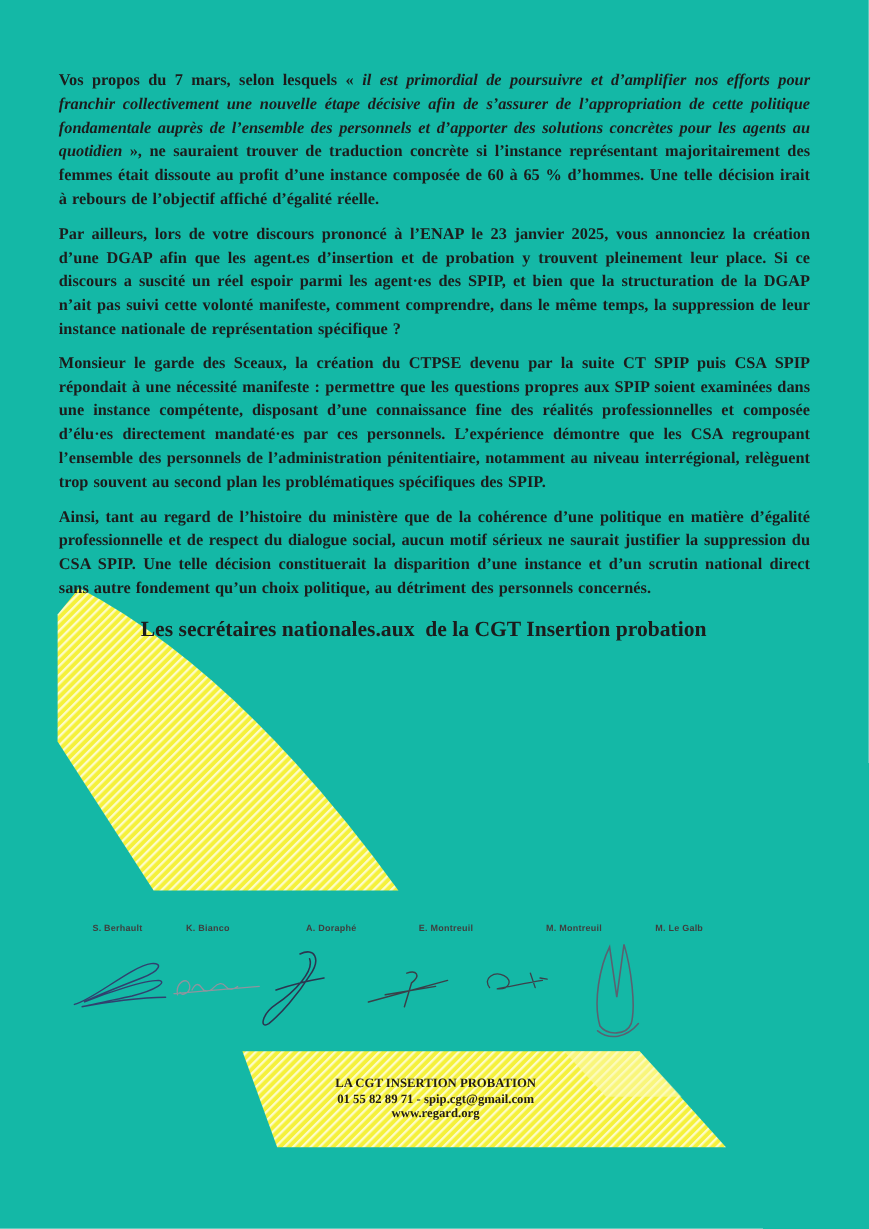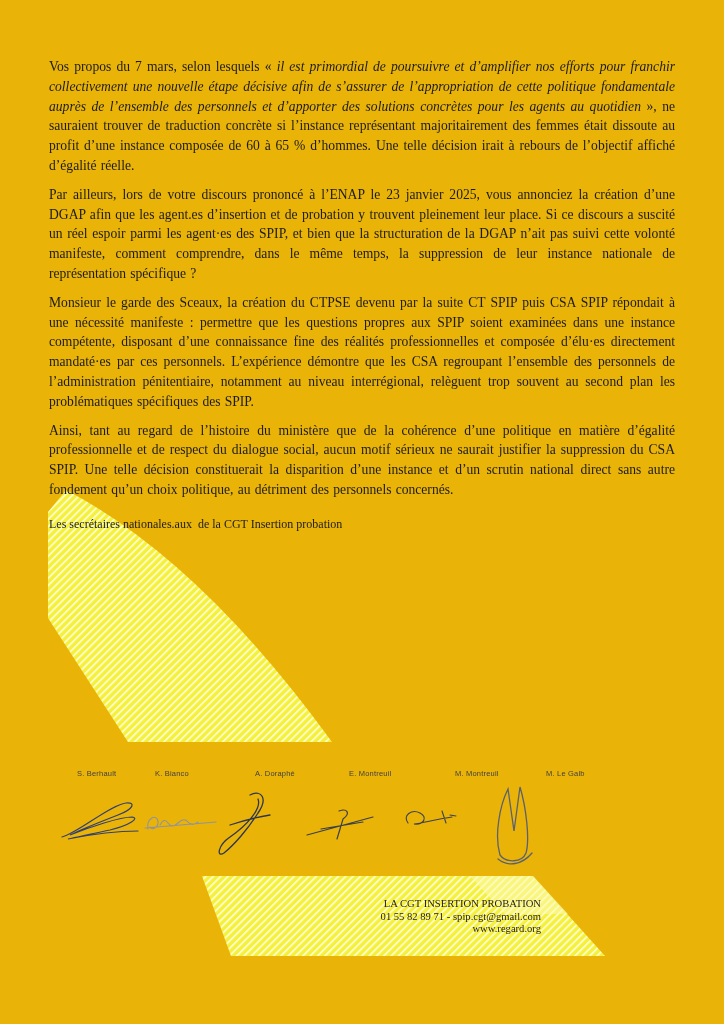--- a/index.html
+++ b/index.html
@@ -1,46 +1,47 @@
 <!DOCTYPE html>
 <html><head>
 <meta charset="utf-8">
 <style>
   html,body { margin:0; padding:0; background:#e9e9e9; }
   .page {
     position:relative;
     width:724px; height:1024px;
     margin:0 auto;
-    background:#eab308;
+    background:#14b8a6;
     overflow:hidden;
     font-family:"Liberation Serif", serif;
     color:#1c1c1c;
+    font-weight:bold;
   }
   svg.bg-decor {
     position:absolute; left:0; top:0; width:724px; height:1024px;
     z-index:0;
   }
   .content {
     position:absolute; left:49px; top:57px; width:626px;
     z-index:2;
   }
   .content p {
     margin:0 0 9px 0;
     font-size:13.6px;
     line-height:19.8px;
     text-align:justify;
     word-spacing:0.06em;
     hyphens:none;
   }
   .content p em { font-style:italic; }
   .signoff {
     margin-top:15px;
-    font-size:12px;
+    font-size:18px;
     line-height:19.8px;
-    text-align:left;
+    text-align:center;
     padding-right:18px;
     white-space:pre-wrap;
   }
   .signature-area {
     position:absolute; left:0; top:763px; width:600px; height:115px;
     z-index:2;
   }
   .sig-name {
     position:absolute; top:6px;
     font-family:"Liberation Sans", sans-serif;
@@ -48,21 +49,21 @@
     white-space:nowrap;
   }
   .sig-svg { position:absolute; }
   .footer-block {
     position:absolute; left:185px; top:898px; width:356px;
     z-index:2;
     text-align:center;
     font-size:10.6px; line-height:11.6px;
     color:#241d10;
   }
-  .footer-block .fline { margin:0 0 1px 0;text-align:right; }
+  .footer-block .fline { margin:0 0 1px 0; }
 </style>
 </head>
 <body>
 
 <div class="page">
 
   <svg class="bg-decor" viewBox="0 0 724 1024" xmlns="http://www.w3.org/2000/svg">
     <defs>
       <pattern id="hatch" width="5.2" height="5.2" patternUnits="userSpaceOnUse" patternTransform="rotate(-45)">
         <rect width="5.2" height="5.2" fill="#f5f13b"></rect>

